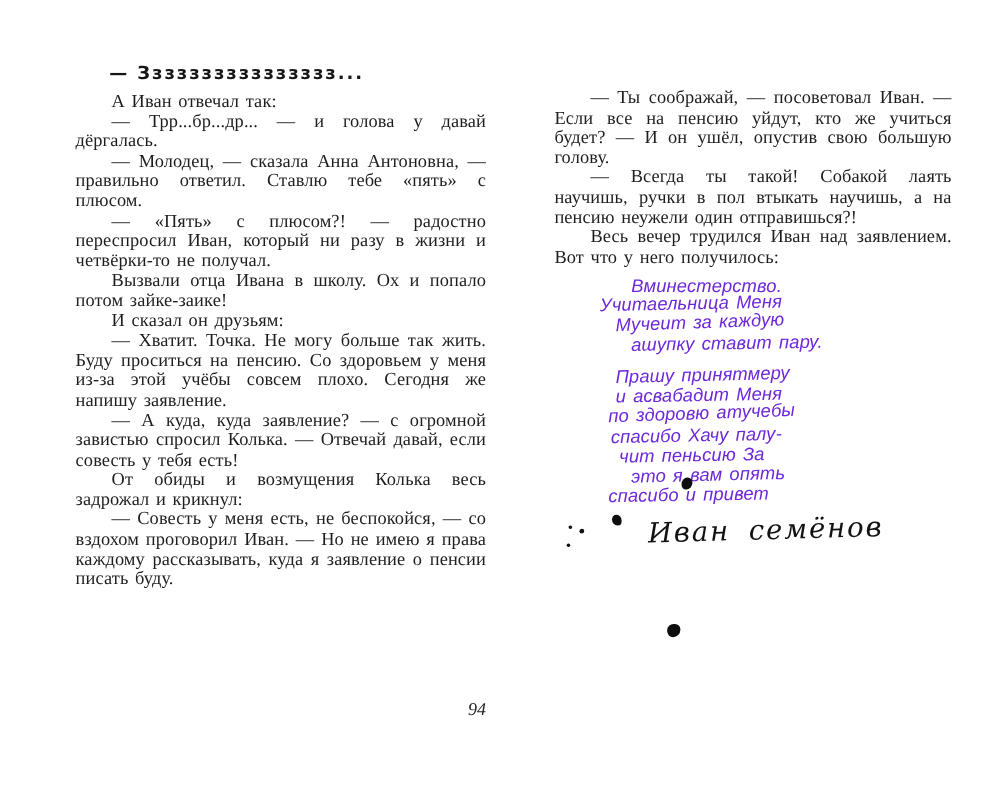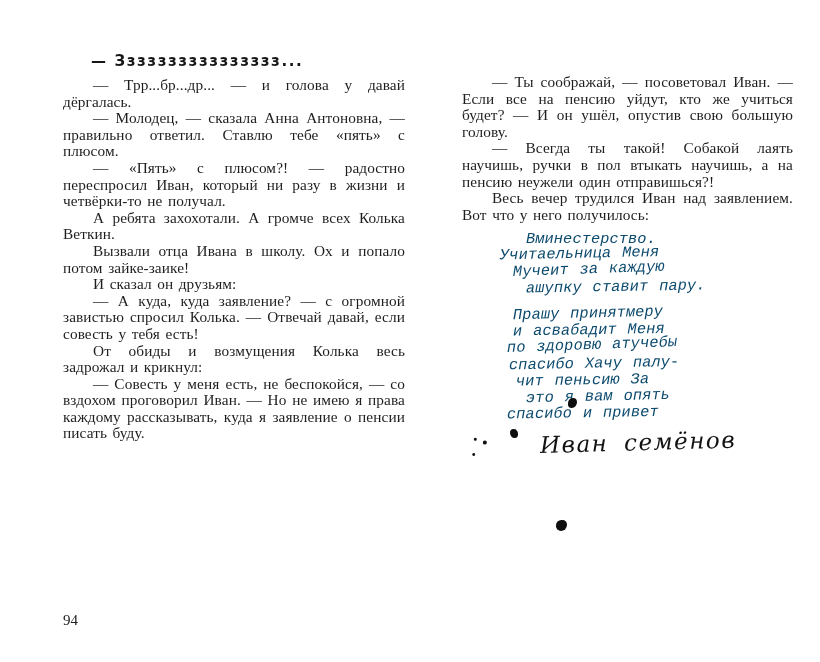--- a/index.html
+++ b/index.html
@@ -14,28 +14,28 @@
   .col p {
     margin:0; text-indent:30px; text-align:justify;
     font-size:15.3px; line-height:16.6px; word-spacing:1.6px; letter-spacing:0.1px;
   }
   .heading {
     font-family:"DejaVu Sans", sans-serif; font-weight:700;
     font-size:15px; letter-spacing:1.6px; white-space:nowrap;
     margin:0 0 7px 0; padding-left:28px; color:#161616;
   }
   .pagenum {
-    position:absolute; left:63px; top:612px; width:342px; text-align:left;
-    font-size:15px; color:#222;
+    position:absolute; left:63px; top:584px; width:342px; text-align:right;
+    font-style:italic; font-size:15px; color:#222;
   }
   
   .hw {
     margin-top:8px;
-    font-family:Liberation Mono, monospace; font-style:italic;
-    font-size:21px; line-height:25px; color:#0c4a6e;
+    font-family:Liberation Sans, sans-serif; font-style:italic;
+    font-size:21px; line-height:25px; color:#6d28d9;
     letter-spacing:1.2px; word-spacing:7px;
   }
   .hw p { margin:0; white-space:nowrap; transform-origin:left center; }
   .hw p:nth-child(1){ margin-left:34px; }
   .hw p:nth-child(2){ margin-left:8px;  transform:rotate(-1.2deg); }
   .hw p:nth-child(3){ margin-left:21px; transform:rotate(-2deg); }
   .hw p:nth-child(4){ margin-left:34px; transform:rotate(-1deg); }
   .hw p:nth-child(5){ margin-left:21px; margin-top:10px; transform:rotate(-1.4deg); }
   .hw p:nth-child(6){ margin-left:21px; transform:rotate(-1deg); }
   .hw p:nth-child(7){ margin-left:15px; transform:rotate(-2deg); }
@@ -62,26 +62,27 @@
   .blot-3 { left:556px; top:520px; width:11px; height:11px; border-radius:50% 42% 58% 46%; }
 </style>
 </head>
 <body>
 
 <div class="spread">
 
   <section class="col col-left">
     <h2 class="heading">— Зззззззззззззззз...</h2>
     <div>
+        <p>А Иван отвечал так:</p>
         <p>— Трр...бр...др... — и голова у давай дёргалась.</p>
         <p>— Молодец, — сказала Анна Антоновна, — правильно ответил. Ставлю тебе «пять» с плюсом.</p>
         <p>— «Пять» с плюсом?! — радостно переспросил Иван, который ни разу в жизни и четвёрки-то не получал.</p>
-        <p>А ребята захохотали. А громче всех Колька Веткин.</p>
         <p>Вызвали отца Ивана в школу. Ох и попало потом зайке-заике!</p>
         <p>И сказал он друзьям:</p>
+        <p>— Хватит. Точка. Не могу больше так жить. Буду проситься на пенсию. Со здоровьем у меня из-за этой учёбы совсем плохо. Сегодня же напишу заявление.</p>
         <p>— А куда, куда заявление? — с огромной завистью спросил Колька. — Отвечай давай, если совесть у тебя есть!</p>
         <p>От обиды и возмущения Колька весь задрожал и крикнул:</p>
         <p>— Совесть у меня есть, не беспокойся, — со вздохом проговорил Иван. — Но не имею я права каждому рассказывать, куда я заявление о пенсии писать буду.</p>
       </div>
   </section>
 
   <div class="pagenum">94</div>
 
   <section class="col col-right">
     <div>

